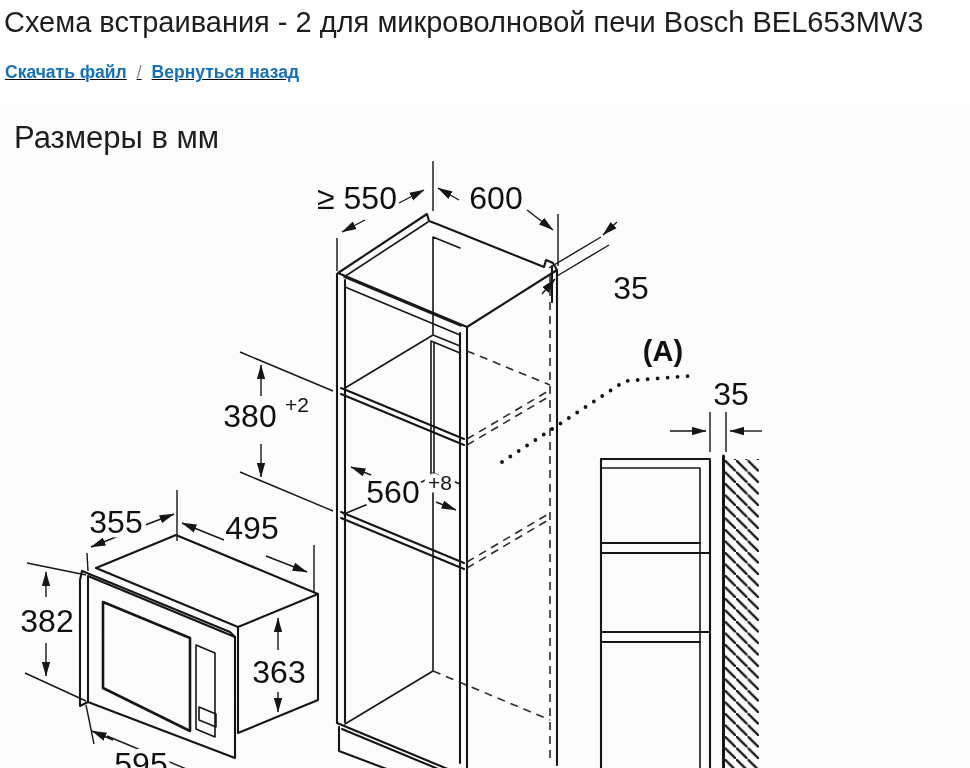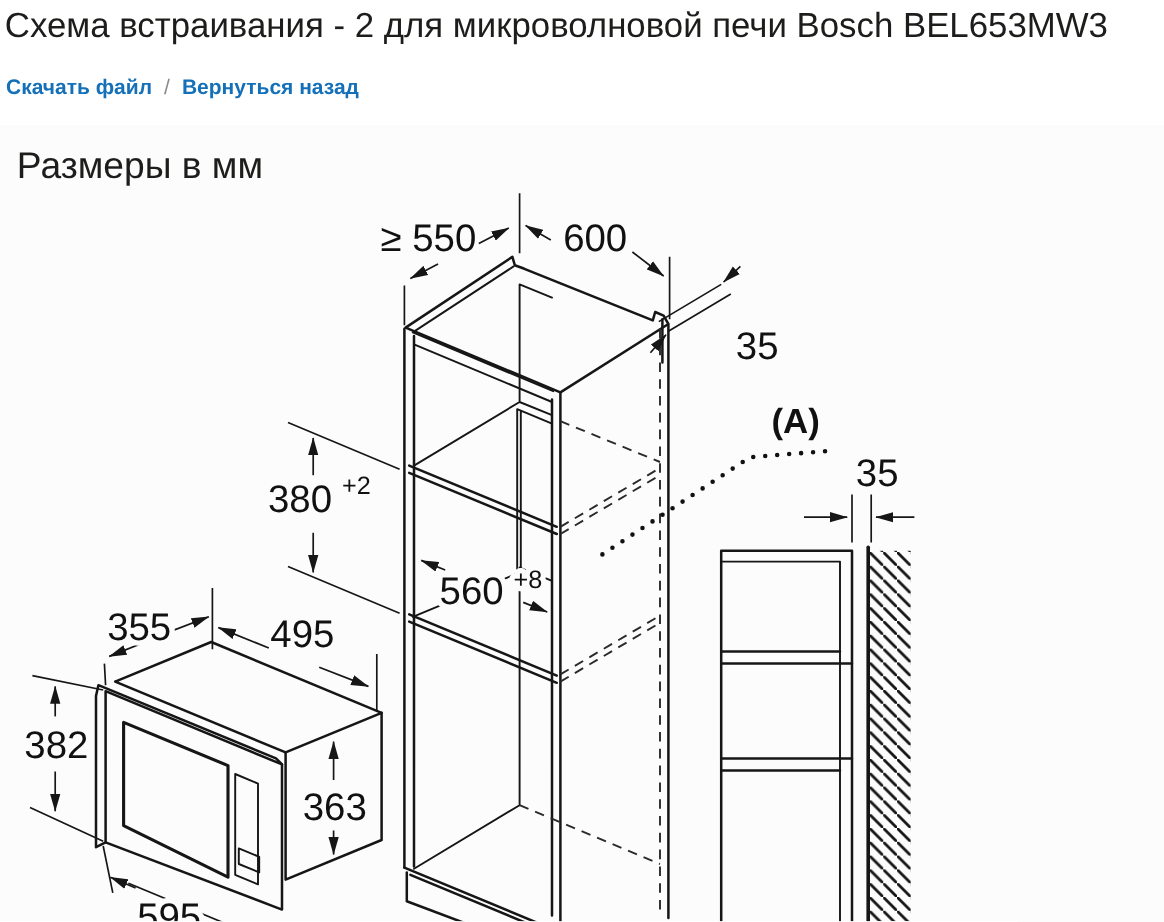--- a/index.html
+++ b/index.html
@@ -1,20 +1,20 @@
 <!DOCTYPE html>
 <html><head>
 <meta charset="utf-8">
 <style>
   html,body{margin:0;padding:0;background:#ffffff;}
   #page{position:relative;width:970px;height:768px;overflow:hidden;background:#ffffff;
         font-family:"Liberation Sans", sans-serif;}
   #title{position:absolute;left:4px;top:5px;width:975px;font-size:29px;line-height:34px;
          color:#1d1d1b;white-space:nowrap;overflow:hidden;}
-  #links{position:absolute;left:5px;top:62px;font-size:17.5px;font-weight:bold;white-space:nowrap;}
+  #links{position:absolute;left:5px;top:62px;font-size:17.5px;font-weight:bold;white-space:nowrap;text-decoration:underline;}
   #links a{color:#1470b8;text-decoration:none;cursor:pointer;}
   #links .sep{color:#8a8a8a;font-weight:normal;padding:0 10px;}
   #figure-bg{position:absolute;left:0;top:104px;width:970px;height:664px;background:#fcfcfc;}
   svg{position:absolute;left:0;top:0;}
   .ln{stroke:#161616;stroke-width:2.1;fill:none;stroke-linecap:round;stroke-linejoin:round;}
   .ln2{stroke:#161616;stroke-width:1.6;fill:none;stroke-linecap:round;stroke-linejoin:round;}
   .dash{stroke:#2a2a2a;stroke-width:1.6;fill:none;stroke-dasharray:8 6;}
   .dim{stroke:#161616;stroke-width:1.4;fill:none;}
   .dimtxt{font-family:"Liberation Sans",sans-serif;font-size:32px;fill:#111;text-anchor:middle;}
   .suptxt{font-family:"Liberation Sans",sans-serif;font-size:21px;fill:#111;text-anchor:middle;}

